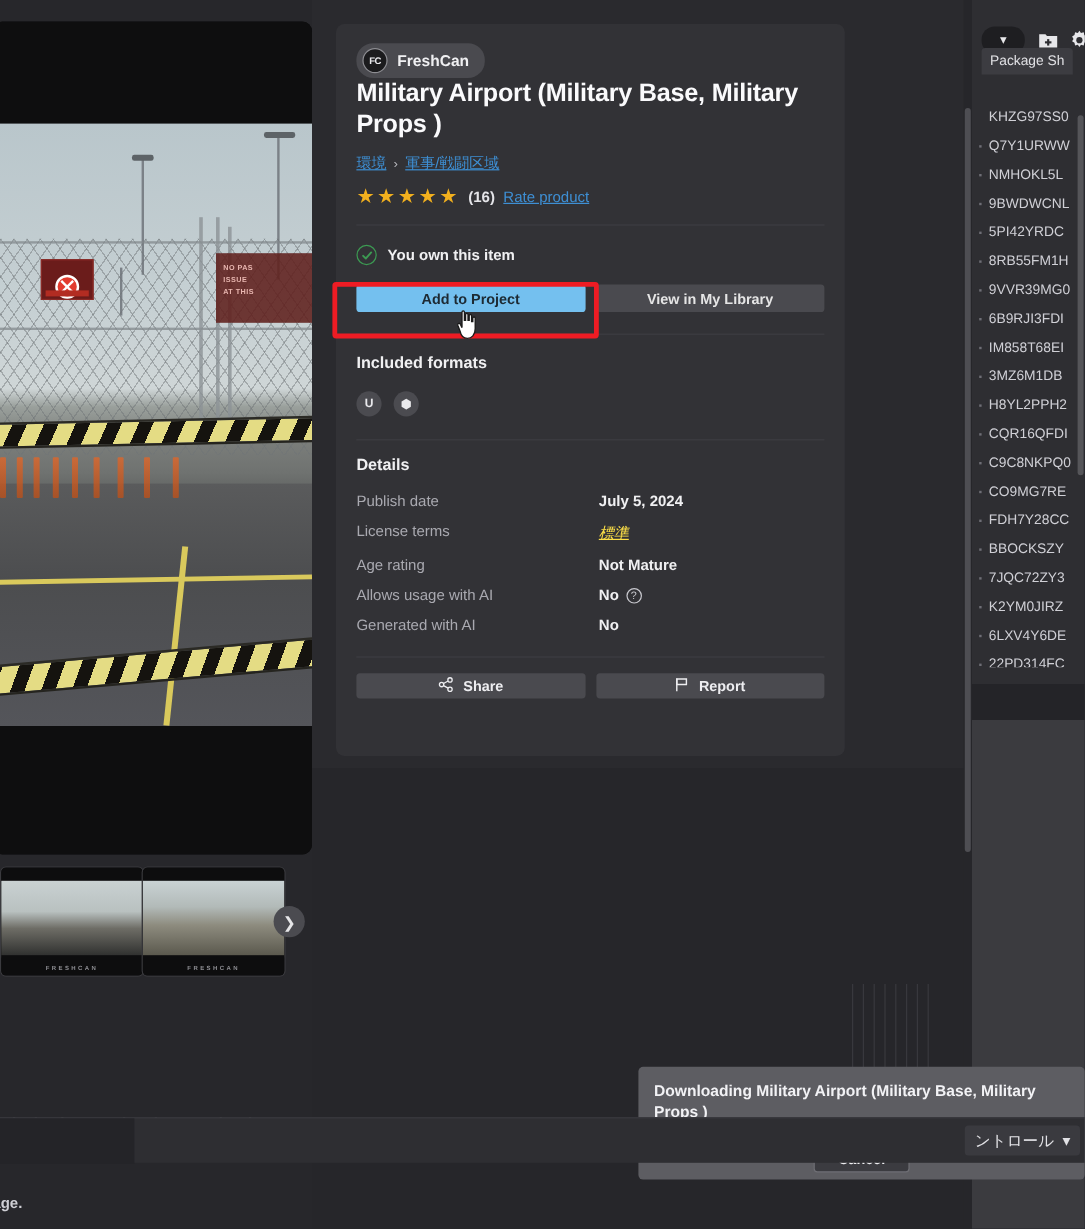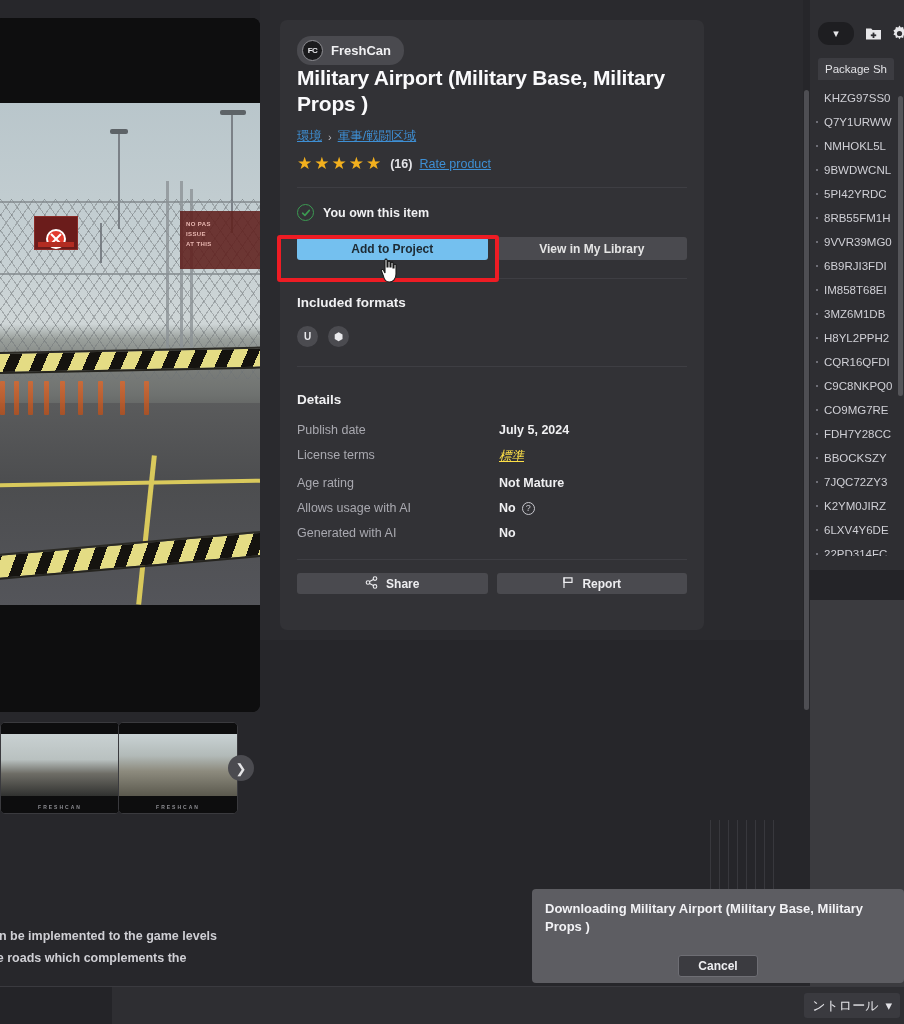--- a/index.html
+++ b/index.html
@@ -199,21 +199,21 @@
   .rp-toolbar { position:absolute; left:0; top:22px; width:94px; height:26px; }
   .rp-chip {
     position:absolute; left:8px; top:0; width:36px; height:23px; border-radius:11px;
     background:#1e1e21; display:flex; align-items:center; justify-content:center;
     color:#e7e7ea; font-size:11px; cursor:pointer;
   }
   .rp-icon { position:absolute; top:2px; width:19px; height:19px; cursor:pointer; color:#e7e7ea; }
   .rp-icon.i1 { left:54px; }
   .rp-icon.i2 { left:80px; }
   .rp-tab {
-    position:absolute; left:8px; top:58px; height:22px; padding:0 7px;
+    position:absolute; left:8px; top:40px; height:22px; padding:0 7px;
     background:#3c3c41; border-radius:3px 3px 0 0; display:flex; align-items:center;
     color:#e0e0e4; font-size:11.5px; white-space:nowrap; overflow:hidden; cursor:pointer;
   }
   .rp-list { position:absolute; left:0; top:86px; width:94px; height:470px; overflow:hidden; }
   .rp-item {
     position:relative; height:24px; display:flex; align-items:center;
     color:#d0d0d6; font-size:11.5px; white-space:nowrap; overflow:hidden;
     padding-left:14px; cursor:pointer;
   }
   .rp-item .dot { position:absolute; left:6px; top:11px; width:2px; height:2px; background:#6e6e76; }
@@ -245,21 +245,21 @@
     background: repeating-linear-gradient(115deg,#1f8bf0 0 7px,#2f9cfb 7px 14px);
   }
   .toast-cancel {
     width:80px; height:22px; background:#3b3b40; border:1px solid #6e6e74; border-radius:3px;
     color:#eeeef1; font-size:12px; font-weight:bold; cursor:pointer;
     font-family:"Liberation Sans", sans-serif;
   }
 
   
   .bottom-bar {
-    position:absolute; left:0; top:986px; width:904px; height:38px; background:#2e2e32;
+    position:absolute; left:0; top:931px; width:904px; height:38px; background:#2e2e32;
     border-top:1px solid #3a3a3f;
   }
   .bottom-left-strip { position:absolute; left:0; top:0; width:112px; height:38px; background:#242428; }
   .controls-dd {
     position:absolute; right:4px; top:6px; height:25px; padding:0 8px;
     display:flex; align-items:center; gap:7px; color:#e2e2e6; font-size:13px;
     background:#3a3a3f; border-radius:3px; cursor:pointer;
   }
 </style>
 </head>
@@ -389,21 +389,21 @@
 
     <div class="dc-pad" style="padding-top:18px;">
       <div class="divider" style="margin-top:0;"></div>
       <div class="sec-title" style="margin-top:16px;">Included formats</div>
       <div class="formats-row">
         <span class="fmt-icon">U</span>
         <span class="fmt-icon">⬢</span>
       </div>
       <div class="divider" style="margin-top:19px;"></div>
 
-      <div class="sec-title" style="margin-top:25px;">Details</div>
+      <div class="sec-title" style="margin-top:13px;">Details</div>
 
       <div class="details-list">
         <div class="det-row">
           <span class="det-key">Publish date</span>
           <span class="det-val">July 5, 2024</span>
         </div>
         <div class="det-row">
           <span class="det-key">License terms</span>
           <span class="det-val det-val-link">標準</span>
         </div>

